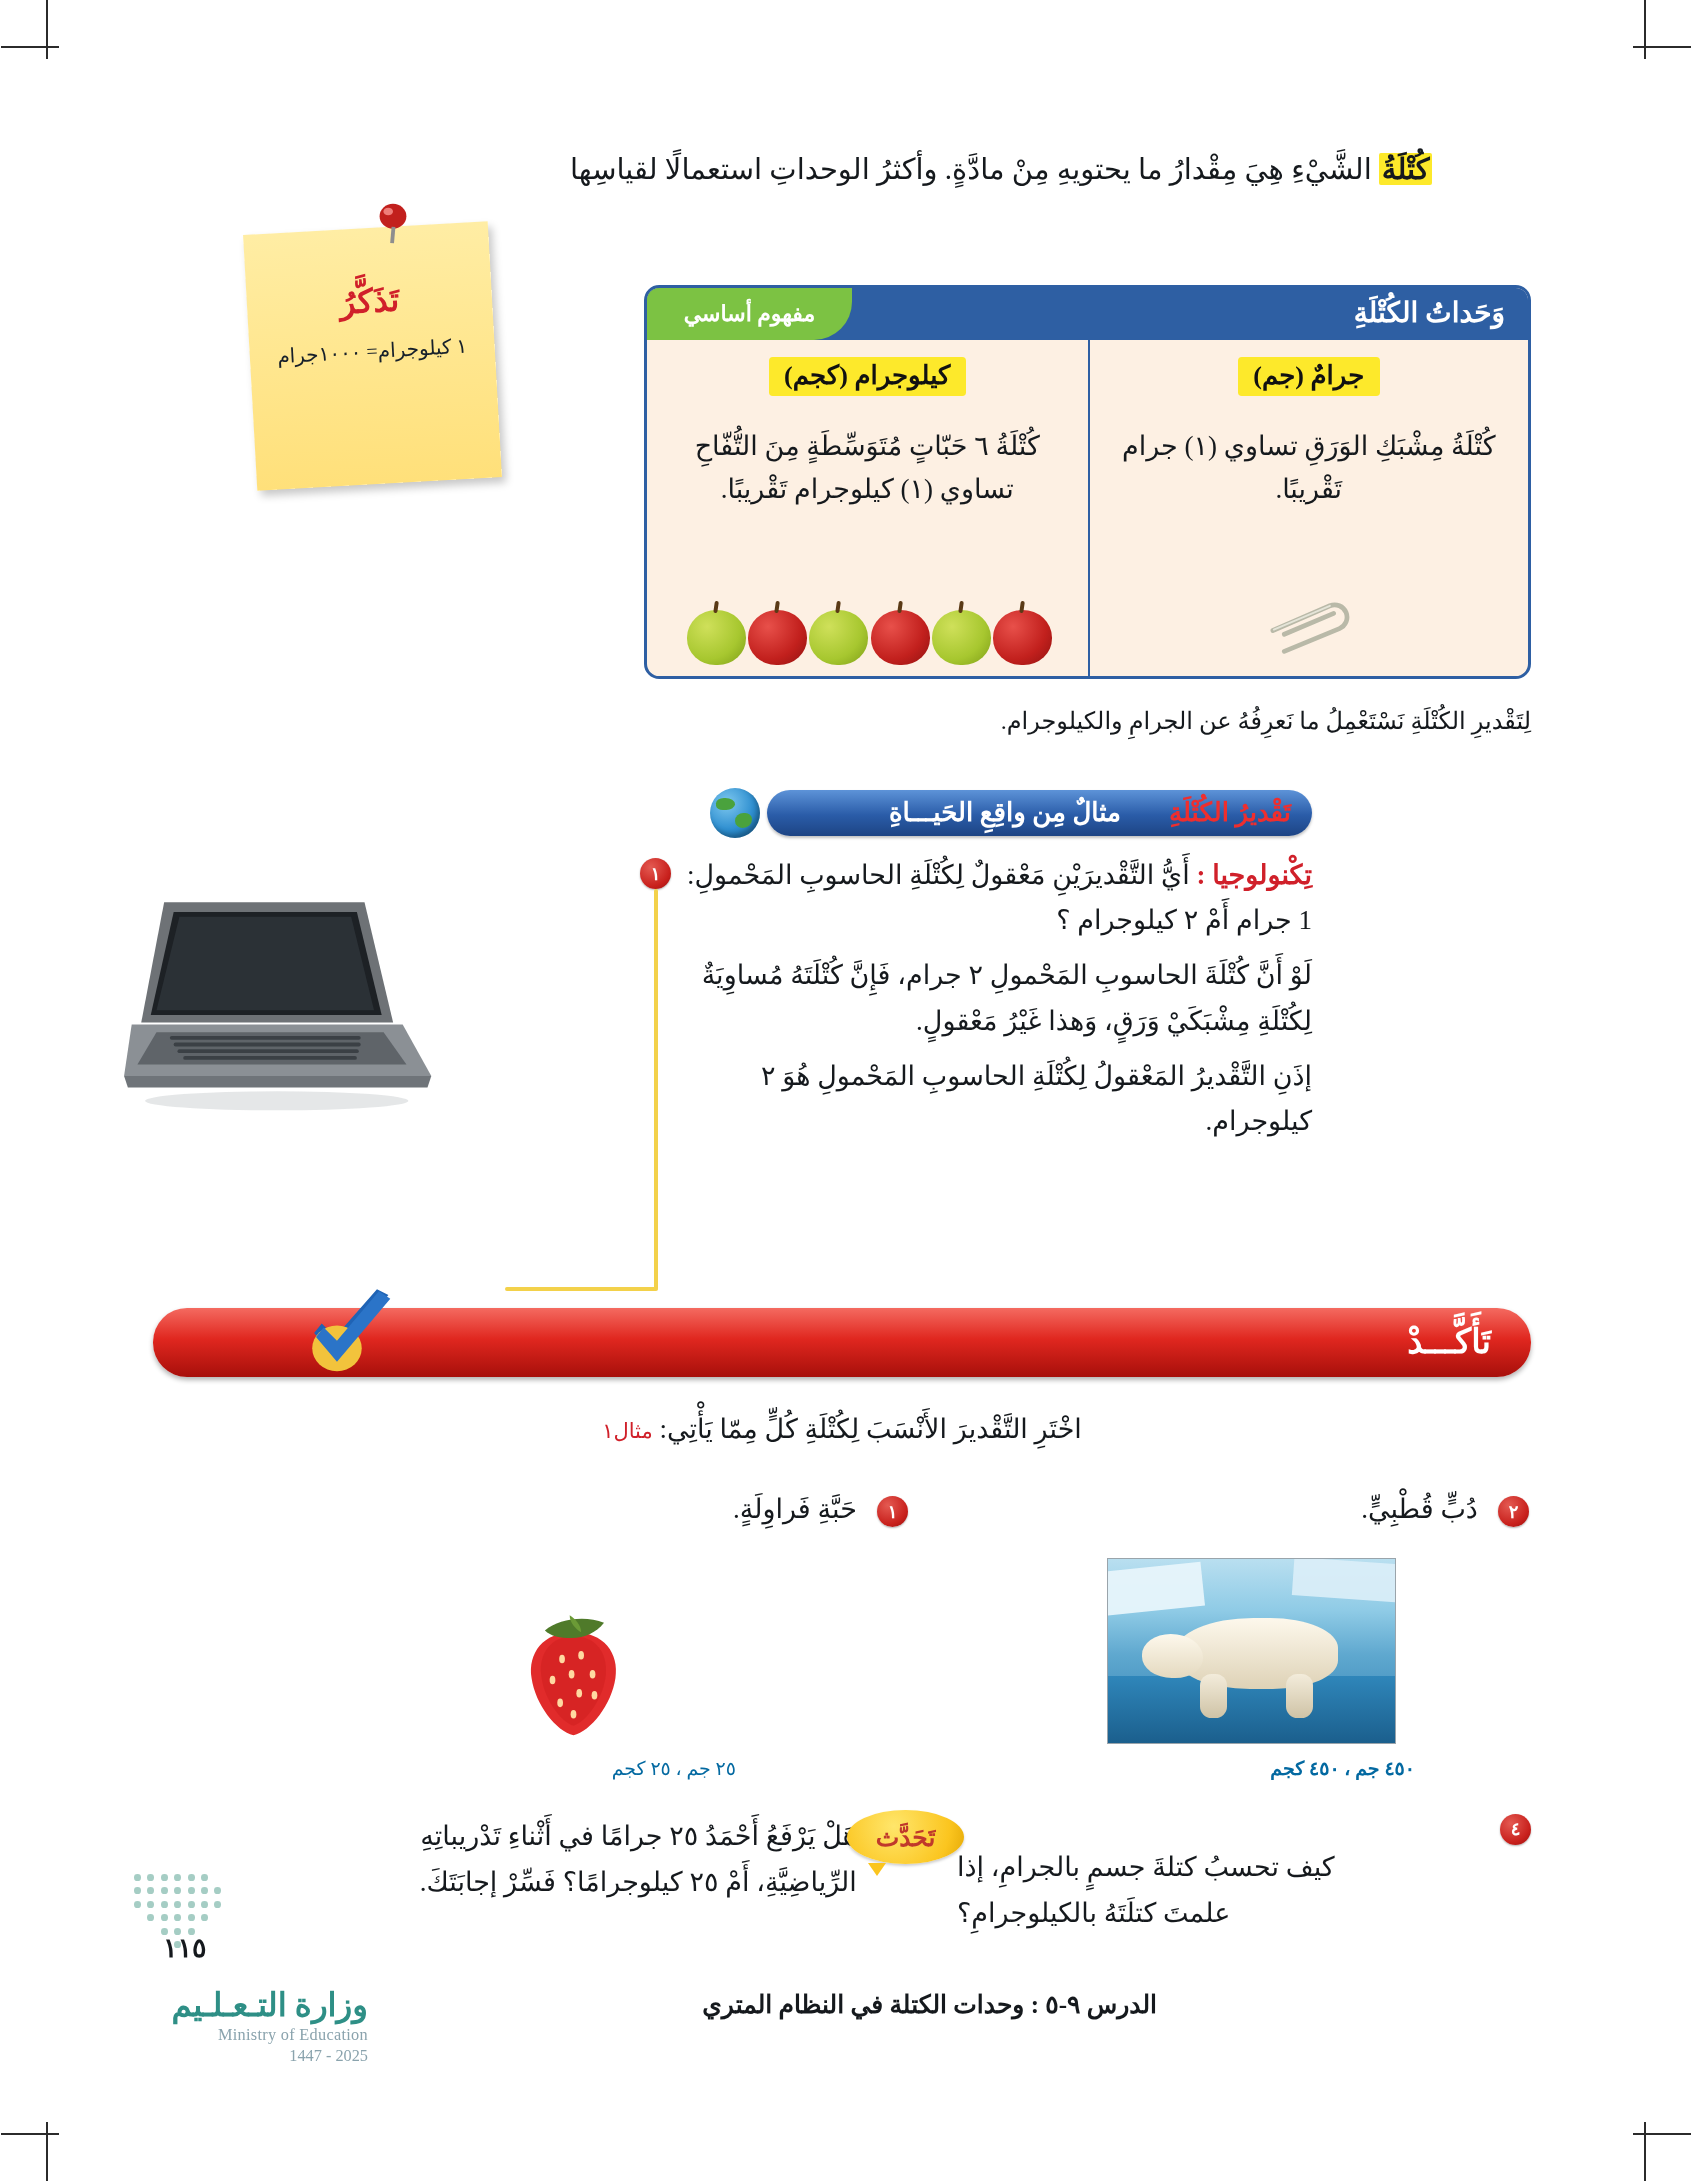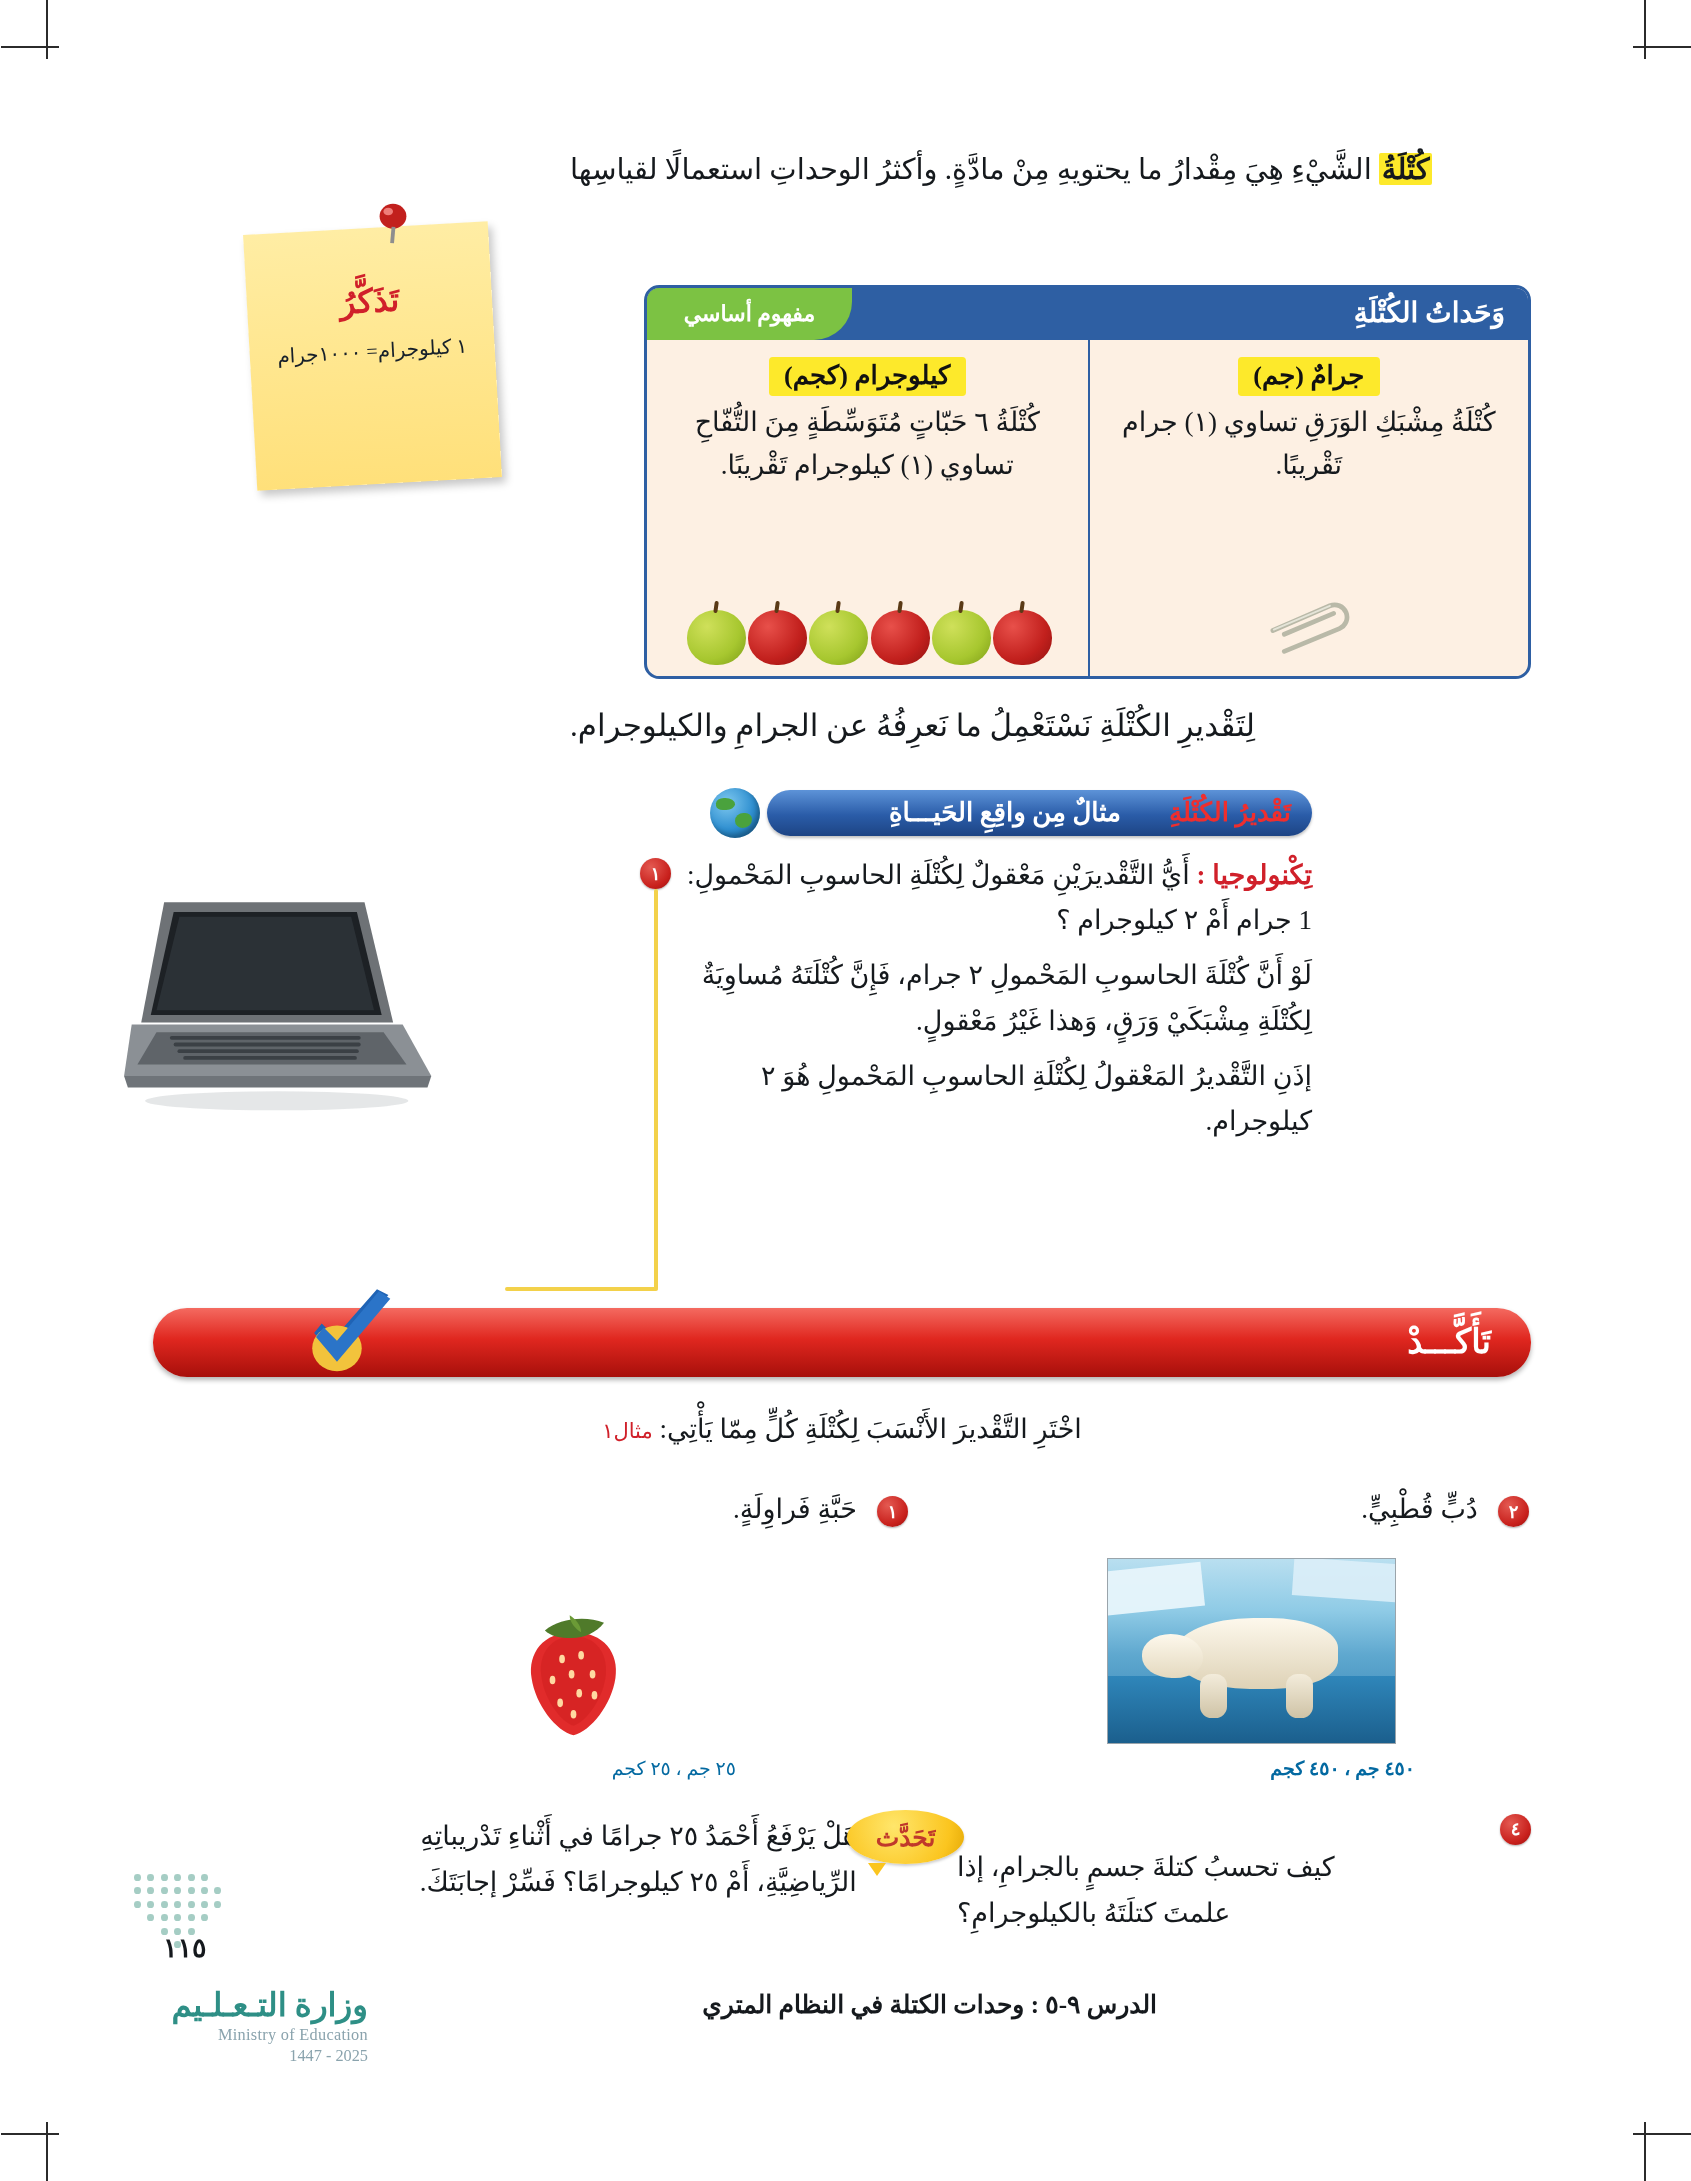--- a/index.html
+++ b/index.html
@@ -110,21 +110,21 @@
   .col-title {
     display: inline-block;
     background: #fde92b;
     font-size: 26px;
     font-weight: bold;
     padding: 2.9px 15.3px 4.8px 15.3px;
     border-radius: 3.8px;
     color: #111;
   }
   .col-text {
-    margin-top: 5px;
+    margin-top: 29px;
     font-size: 27px;
     line-height: 1.6;
     color: #15191d;
     direction: rtl;
   }
 
   
   .apples {
     position: absolute;
     bottom: 11.5px;
@@ -191,22 +191,22 @@
     width: 44px; height: 44px;
     z-index: 5;
   }
 
   
   .after-box {
     position: absolute;
     right: 161px;
     top: 707px;
     width: 961px;
-    text-align: left;
-    font-size: 31px;
+    text-align: right;
+    font-size: 24px;
     direction: rtl;
     color: #15191d;
   }
 
   
   .ex-banner {
     position: absolute;
     right: 380px;
     top: 790px;
     width: 602px;

